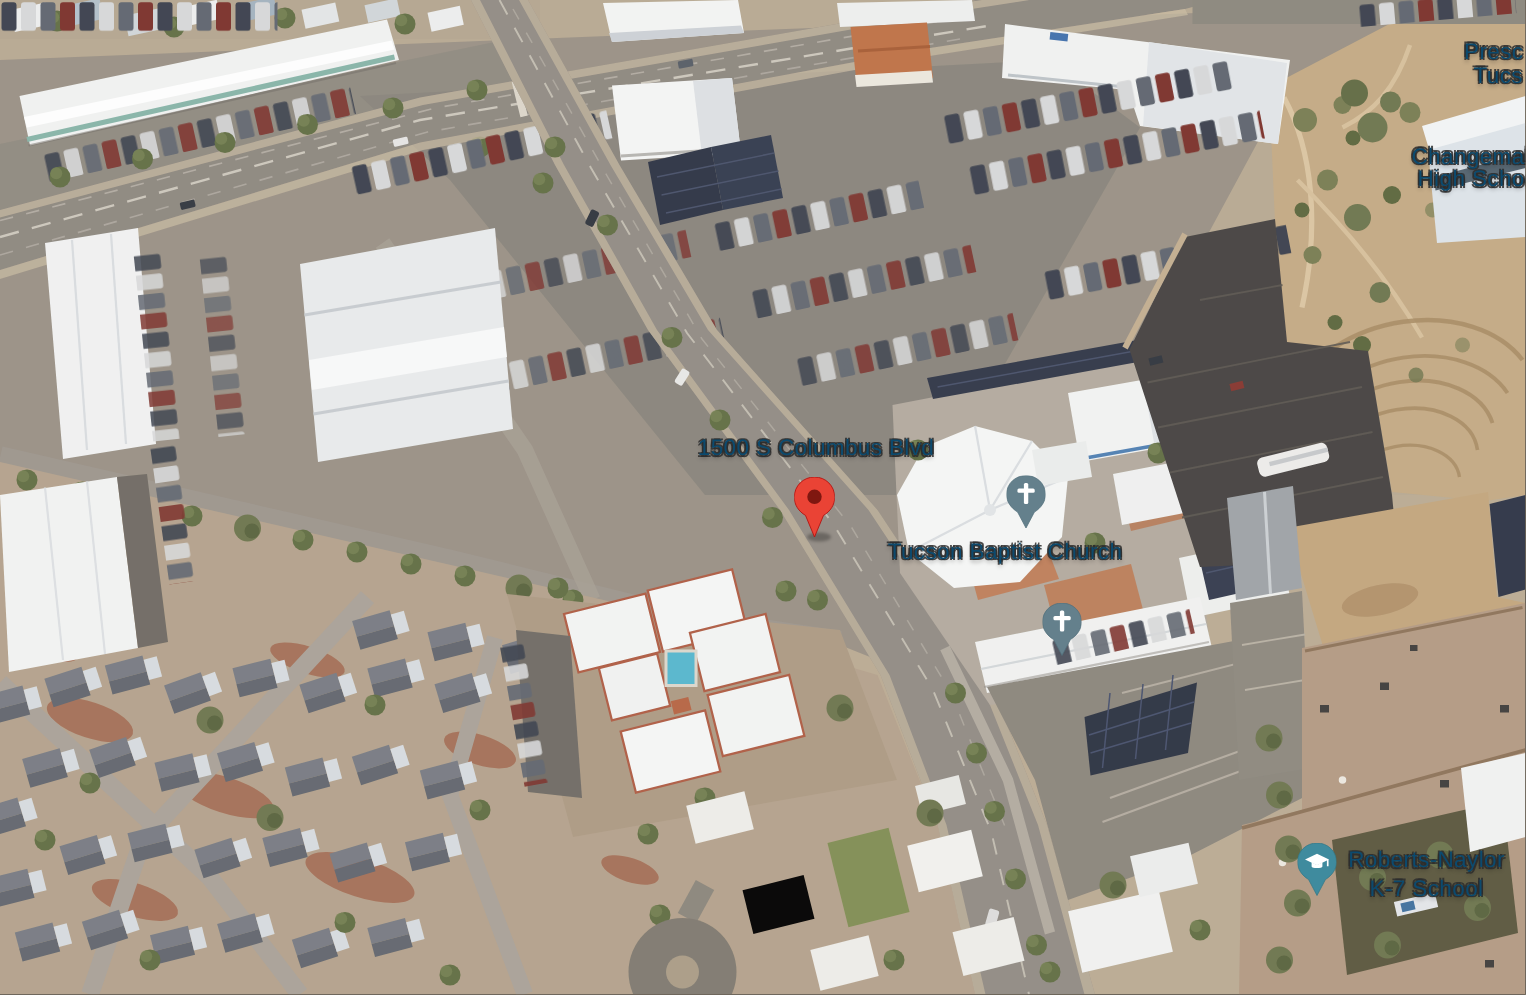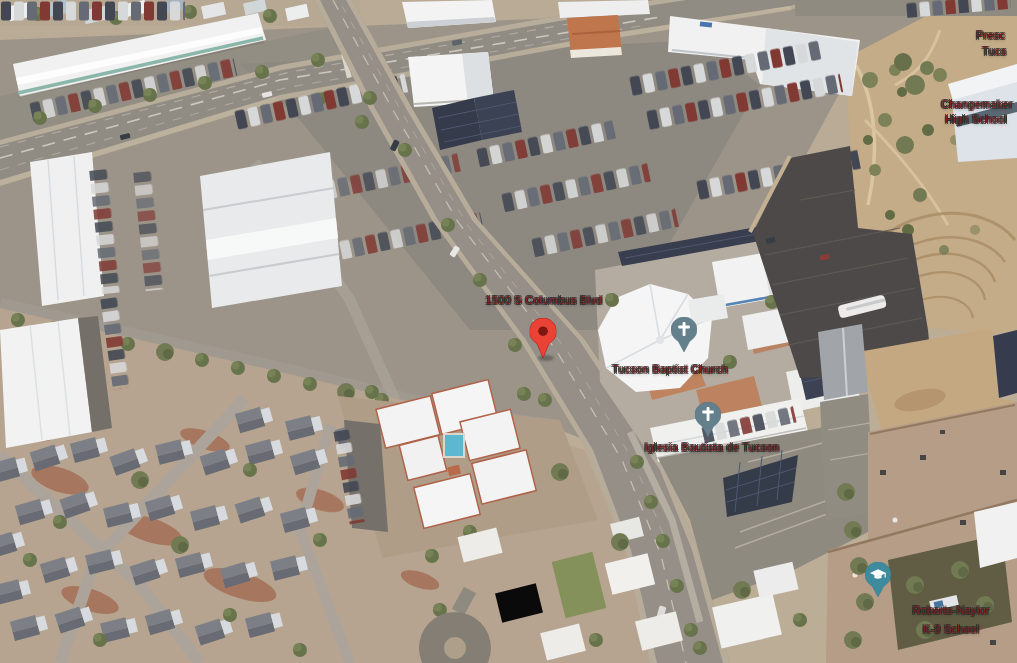--- a/index.html
+++ b/index.html
@@ -1,20 +1,20 @@
 <!DOCTYPE html>
 <html><head>
 <meta charset="utf-8">
 <style>
   html,body{margin:0;padding:0;background:#222;}
   #screen{position:relative;width:1017px;height:663px;overflow:hidden;
           font-family:"Liberation Sans",sans-serif;background:#bfb098;}
   #screen svg.basemap{position:absolute;left:0;top:0;
           filter:blur(.35px) saturate(.93) brightness(1.02);}
-  .maplabel{position:absolute;color:#7f1d1d;font-size:11px;font-weight:500;
+  .maplabel{position:absolute;color:#0c4a6e;font-size:15px;font-weight:500;
             line-height:1.12;letter-spacing:.25px;white-space:nowrap;z-index:30;
             text-shadow:-1px -1px 0 rgba(45,45,45,.85),1px -1px 0 rgba(45,45,45,.85),
                         -1px 1px 0 rgba(45,45,45,.85),1px 1px 0 rgba(45,45,45,.85),
                         0 2px 3px rgba(0,0,0,.35);}
   .ctr{transform:translate(-50%,-50%);text-align:center;}
   .marker{position:absolute;transform:translate(-50%,-100%);z-index:20;}
   .marker svg{display:block;}
   .mshadow{position:absolute;width:16px;height:6px;border-radius:50%;
            background:rgba(0,0,0,.28);transform:translate(-50%,-50%);filter:blur(1px);z-index:10;}
 </style>
@@ -580,33 +580,32 @@
 </div>
 <div class="maplabel ctr" style="left:670px;top:369px;text-align:right;">Tucson Baptist Church</div>
 
 <div class="marker" style="left:708px;top:438px;">
   <svg width="26" height="36" viewBox="0 0 26 36">
     <path d="M13 0 C20.2 0 26 5.6 26 12.6 C26 17.5 23 21.6 18.6 24.4 L13 35 L7.4 24.4 C3 21.6 0 17.5 0 12.6 C0 5.6 5.8 0 13 0 Z" stroke="#53707c" stroke-width=".5" fill="#64808C"></path>
     <rect x="11.6" y="5" width="2.9" height="14" rx="1" fill="#fff"></rect>
     <rect x="7.3" y="8.6" width="11.5" height="2.9" rx="1" fill="#fff"></rect>
   </svg>
 </div>
-<div class="maplabel ctr" style="left:712px;top:447px;">Iglesia Bautista de Tucson</div>
 
 <div class="marker" style="left:878px;top:598px;">
   <svg width="26" height="36" viewBox="0 0 26 36">
     <path d="M13 0 C20.2 0 26 5.6 26 12.6 C26 17.5 23 21.6 18.6 24.4 L13 35 L7.4 24.4 C3 21.6 0 17.5 0 12.6 C0 5.6 5.8 0 13 0 Z" stroke="#357887" stroke-width=".5" fill="#3F8B9E"></path>
     <polygon points="13,7.2 21,11 13,14.8 5,11" fill="#fff"></polygon>
     <path d="M9.4 12.8 L9.4 15.6 C9.4 17 16.6 17 16.6 15.6 L16.6 12.8 L13 14.6 Z" fill="#fff"></path>
     <rect x="19.6" y="11" width="1.1" height="4.5" fill="#fff"></rect>
   </svg>
 </div>
-<div class="maplabel ctr" style="left:951px;top:583px;line-height:19px;margin-top:37px;">
+<div class="maplabel ctr" style="left:951px;top:583px;line-height:19px;">
   <div>Roberts-Naylor</div>
-  <div>K-9 School</div>
+  <div>K-7 School</div>
 </div>
 
 <div class="maplabel" style="left:941px;top:97px;line-height:15px;">
   <div>Changemaker</div>
   <div style="padding-left:4px;">High School</div>
 </div>
 
 <div class="maplabel" style="left:976px;top:27px;line-height:16px;">
   <div>Presc</div>
   <div style="padding-left:6px;text-align:center;">Tucs</div>

